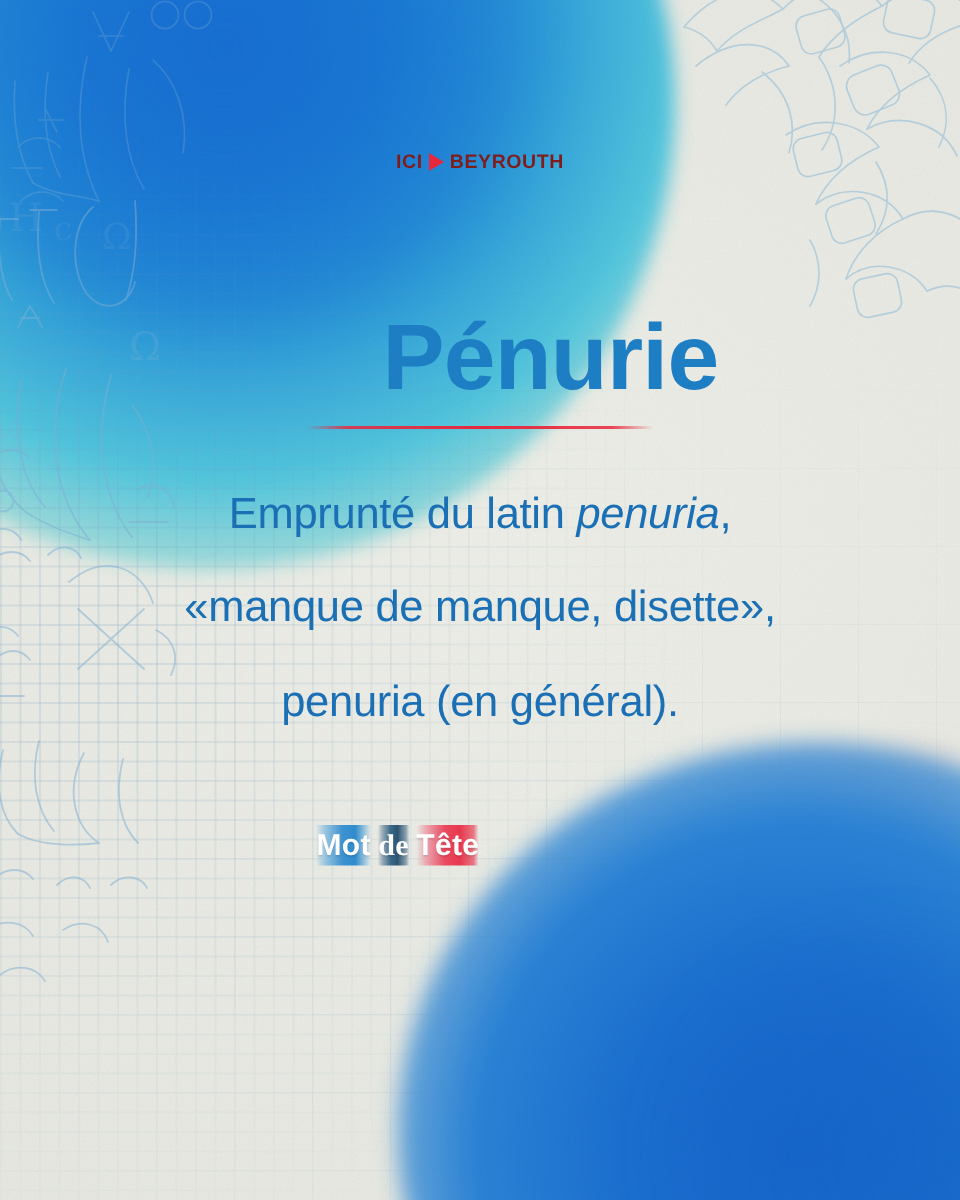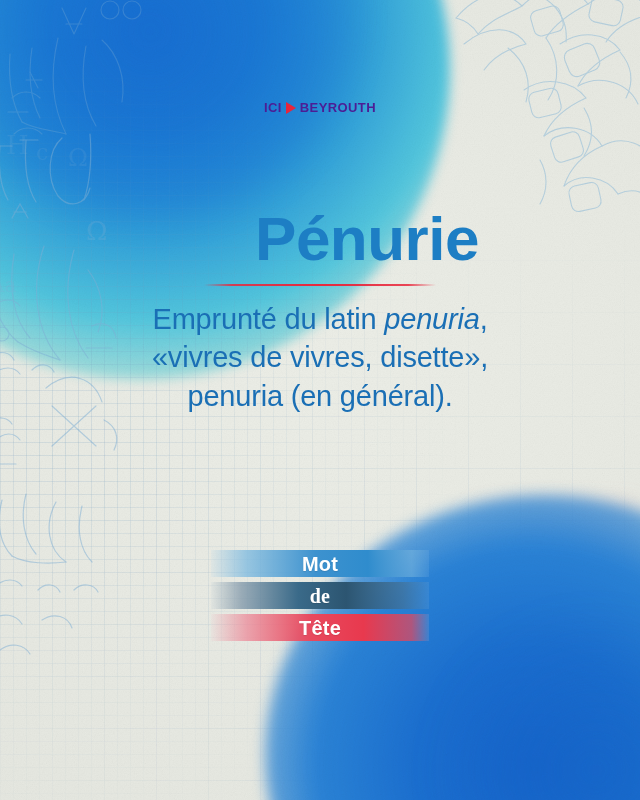--- a/index.html
+++ b/index.html
@@ -168,21 +168,21 @@
     top: 101px;
     left: 0;
     width: 100%;
     display: flex;
     justify-content: center;
     align-items: center;
     gap: 3px;
     letter-spacing: 0.6px;
   }
   .logo-word {
-    color: #4c1d95;
+    color: #7f1d1d;
     font-weight: 700;
     font-size: 13px;
     line-height: 1;
     letter-spacing: 0.4px;
   }
   .logo-play {
     width: 0;
     height: 0;
     border-left: 10px solid #e8263c;
     border-top: 6px solid transparent;
@@ -229,32 +229,31 @@
     width: 100%;
     text-align: center;
     color: #1a6fb5;
     font-size: 29px;
     font-weight: 400;
     line-height: 1.32;
     padding: 0 40px;
     box-sizing: border-box;
     letter-spacing: -0.2px;
   }
-  .definition .line { display: block; white-space: nowrap; }
+  .definition .line { display: block; white-space: nowrap; margin-top: 24px; }
   .definition em { font-style: italic; }
 
   
   .badge {
     position: absolute;
     left: 50%;
     transform: translateX(-50%);
     top: 550px;
     width: 218px;
     display: flex;
-    flex-direction: column;
     gap: 5px;
   }
   .bar {
     position: relative;
     height: 27px;
     display: flex;
     align-items: center;
     justify-content: center;
   }
   .bar-label {
@@ -423,21 +422,21 @@
       <span class="logo-word">ICI</span>
       <span class="logo-play"></span>
       <span class="logo-word">BEYROUTH</span>
     </div>
 
     <div class="title">Pénurie</div>
     <div class="title-rule"></div>
 
     <div class="definition">
       <span class="line"><span>Emprunté du latin </span><em>penuria</em><span>,</span></span>
-      <span class="line">«vivres de vivres, disette»,</span>
+      <span class="line">«manque de manque, disette»,</span>
       <span class="line">penuria (en général).</span>
     </div>
 
     <div class="badge">
       <div class="bar bar-blue">
         <span class="bar-label">Mot</span>
       </div>
       <div class="bar bar-navy">
         <span class="bar-label">de</span>
       </div>

